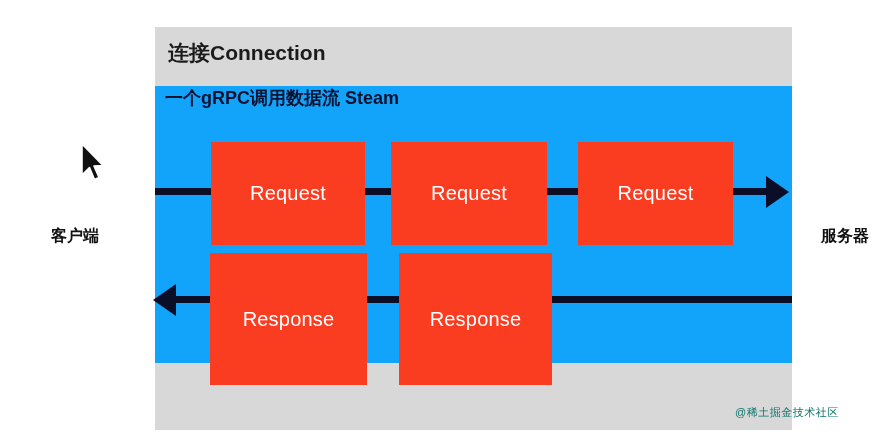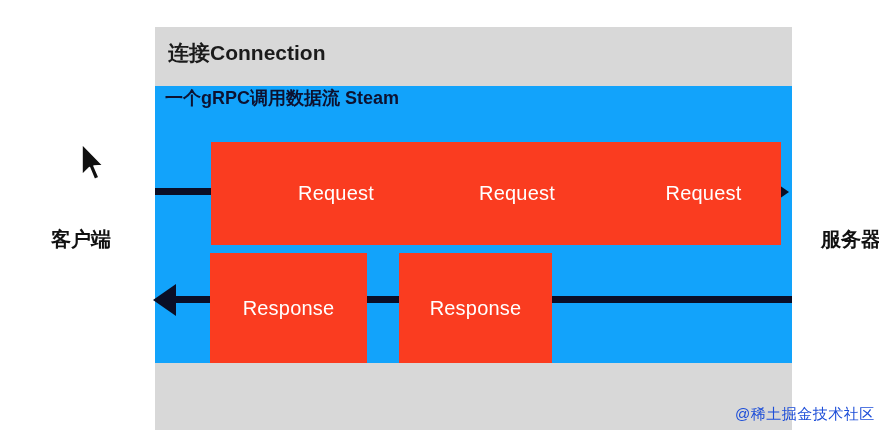--- a/index.html
+++ b/index.html
@@ -108,33 +108,33 @@
     position: absolute;
     background: #fa3c20;
     display: flex;
     align-items: center;
     justify-content: center;
     color: #ffffff;
     font-size: 20px;
     font-weight: normal;
     letter-spacing: 0.2px;
   }
-  .msg-box.request { top: 142px; height: 103px; padding-left: 48px; }
-  .msg-box.response { top: 253px; height: 110px; }
+  .msg-box.request { top: 142px; height: 103px; }
+  .msg-box.response { top: 253px; height: 132px; }
 
   #request-box-1 { left: 176px; width: 154px; }
   #request-box-2 { left: 356px; width: 156px; }
   #request-box-3 { left: 543px; width: 155px; }
   #response-box-1 { left: 175px; width: 157px; }
   #response-box-2 { left: 364px; width: 153px; }
 
   
   .endpoint-label {
     position: absolute;
-    font-size: 20px;
+    font-size: 16px;
     font-weight: bold;
     color: #111111;
     white-space: nowrap;
   }
   #client-label { left: 16px; top: 226px; }
   #server-label { left: 786px; top: 226px; }
 
   
   #mouse-cursor {
     position: absolute;
@@ -142,22 +142,22 @@
     top: 142px;
     width: 26px;
     height: 42px;
   }
 
   
   #watermark {
     position: absolute;
     left: 700px;
     top: 405px;
-    font-size: 15px;
-    color: #1d4ed8;
+    font-size: 11px;
+    color: #0f766e;
     white-space: nowrap;
     letter-spacing: 0.5px;
     text-align: center;
   }
 </style>
 </head>
 <body>
 
 <div id="diagram-stage">
 

